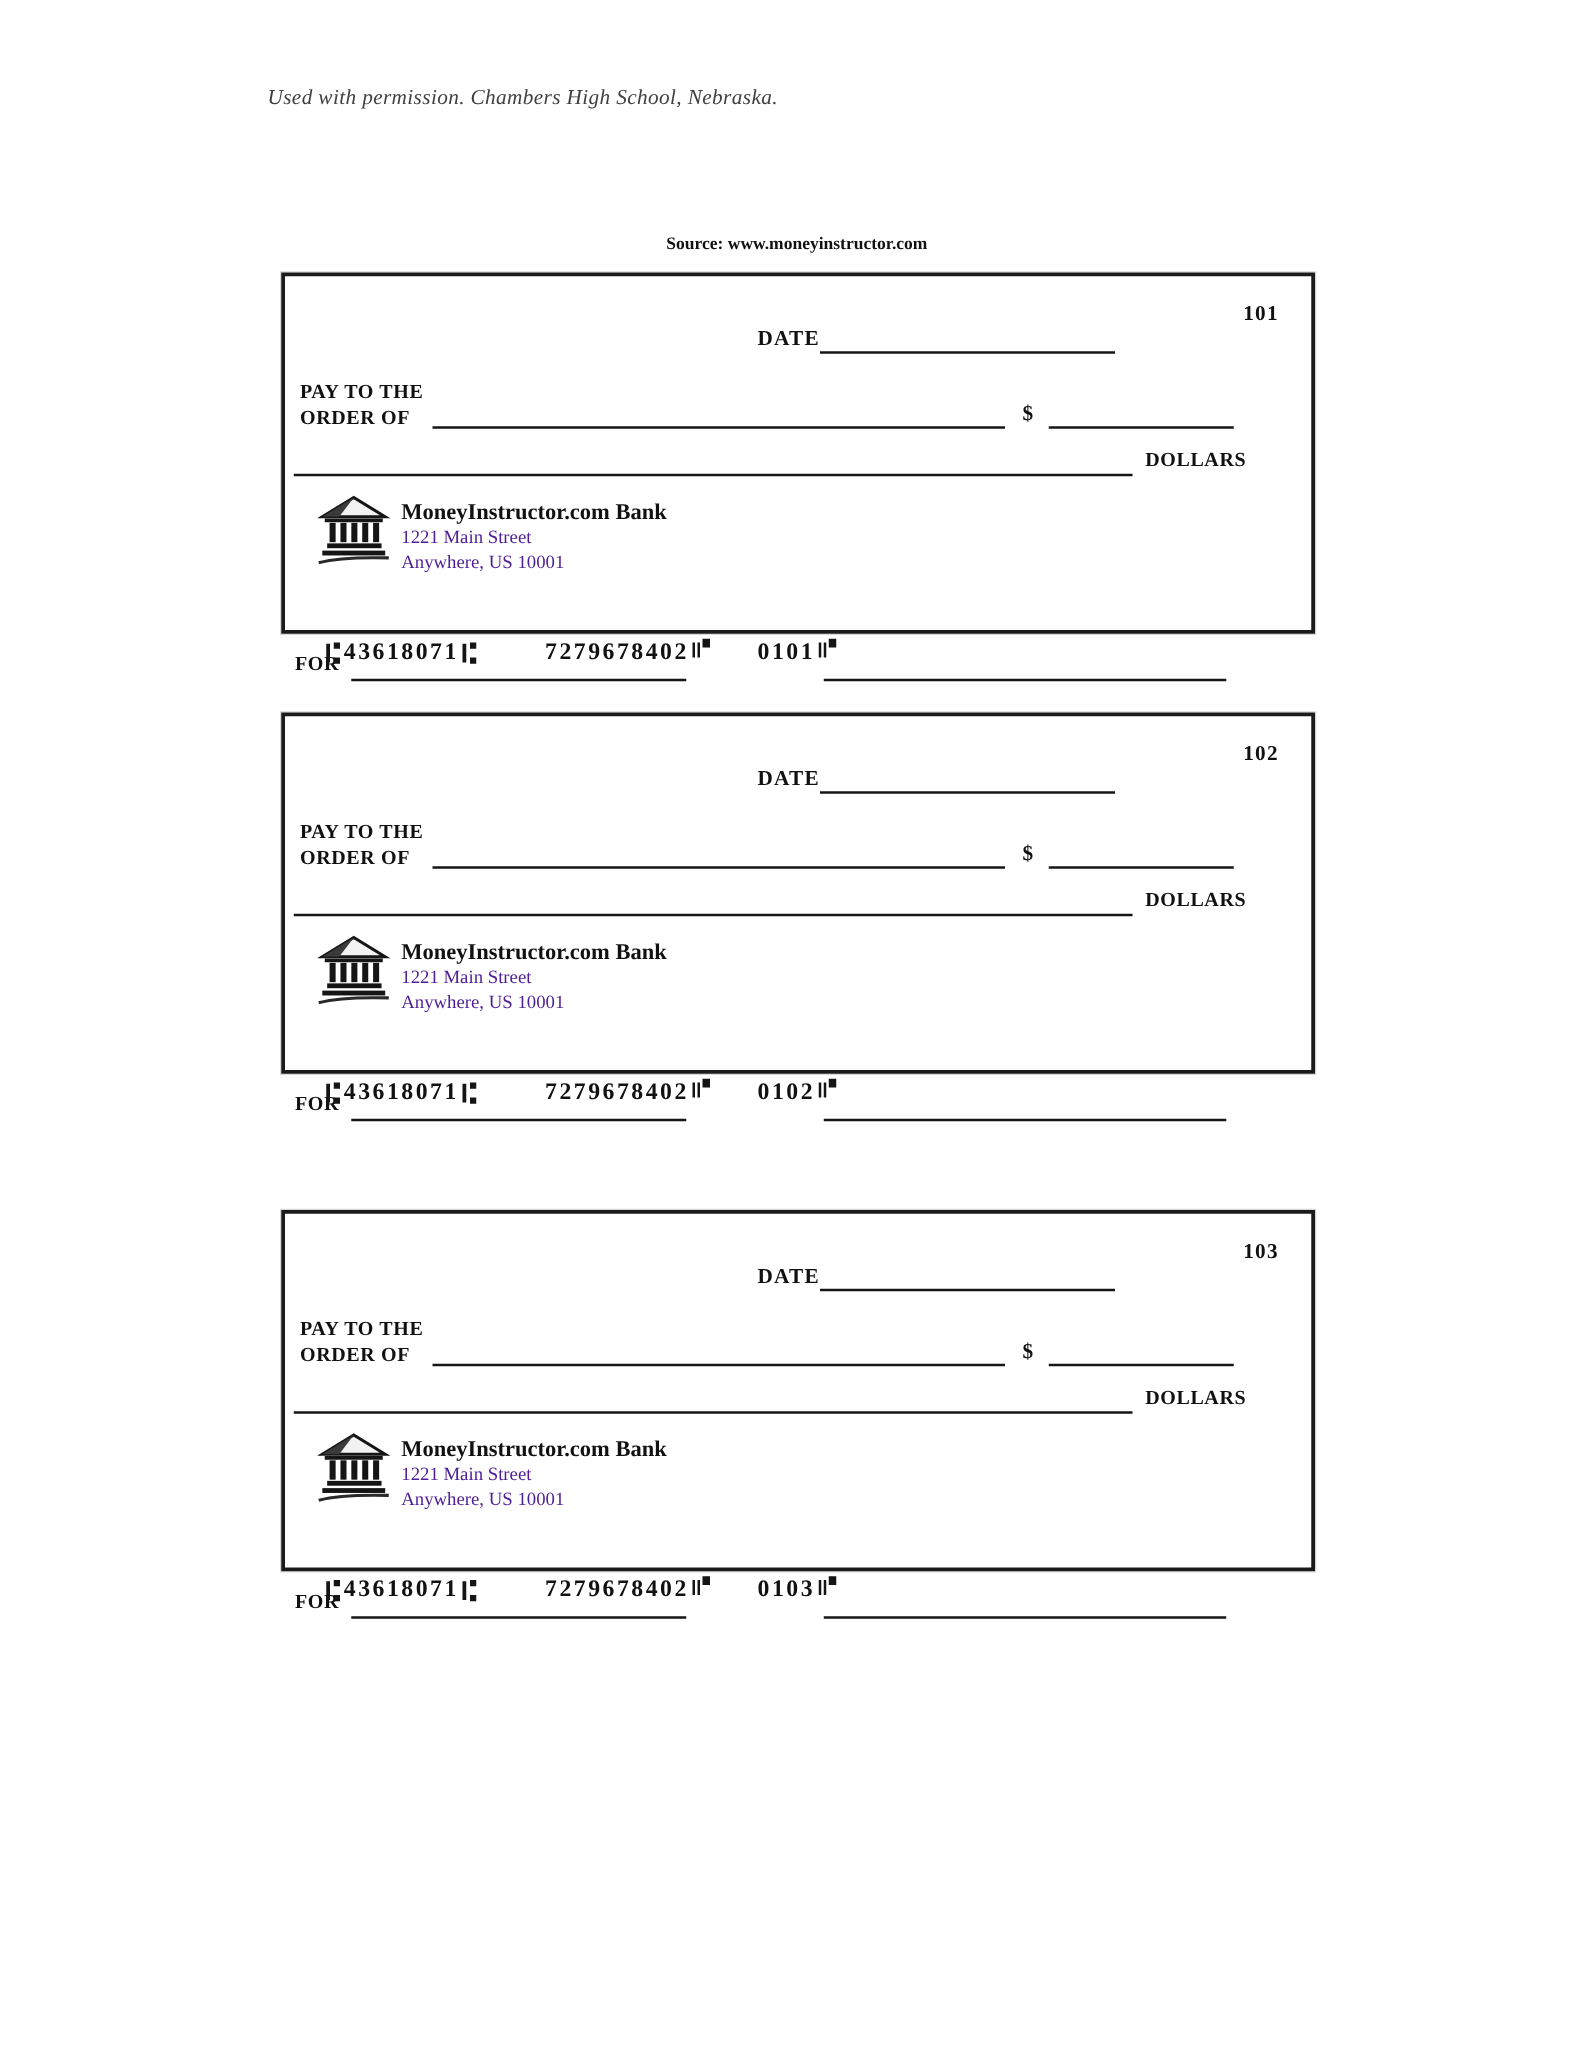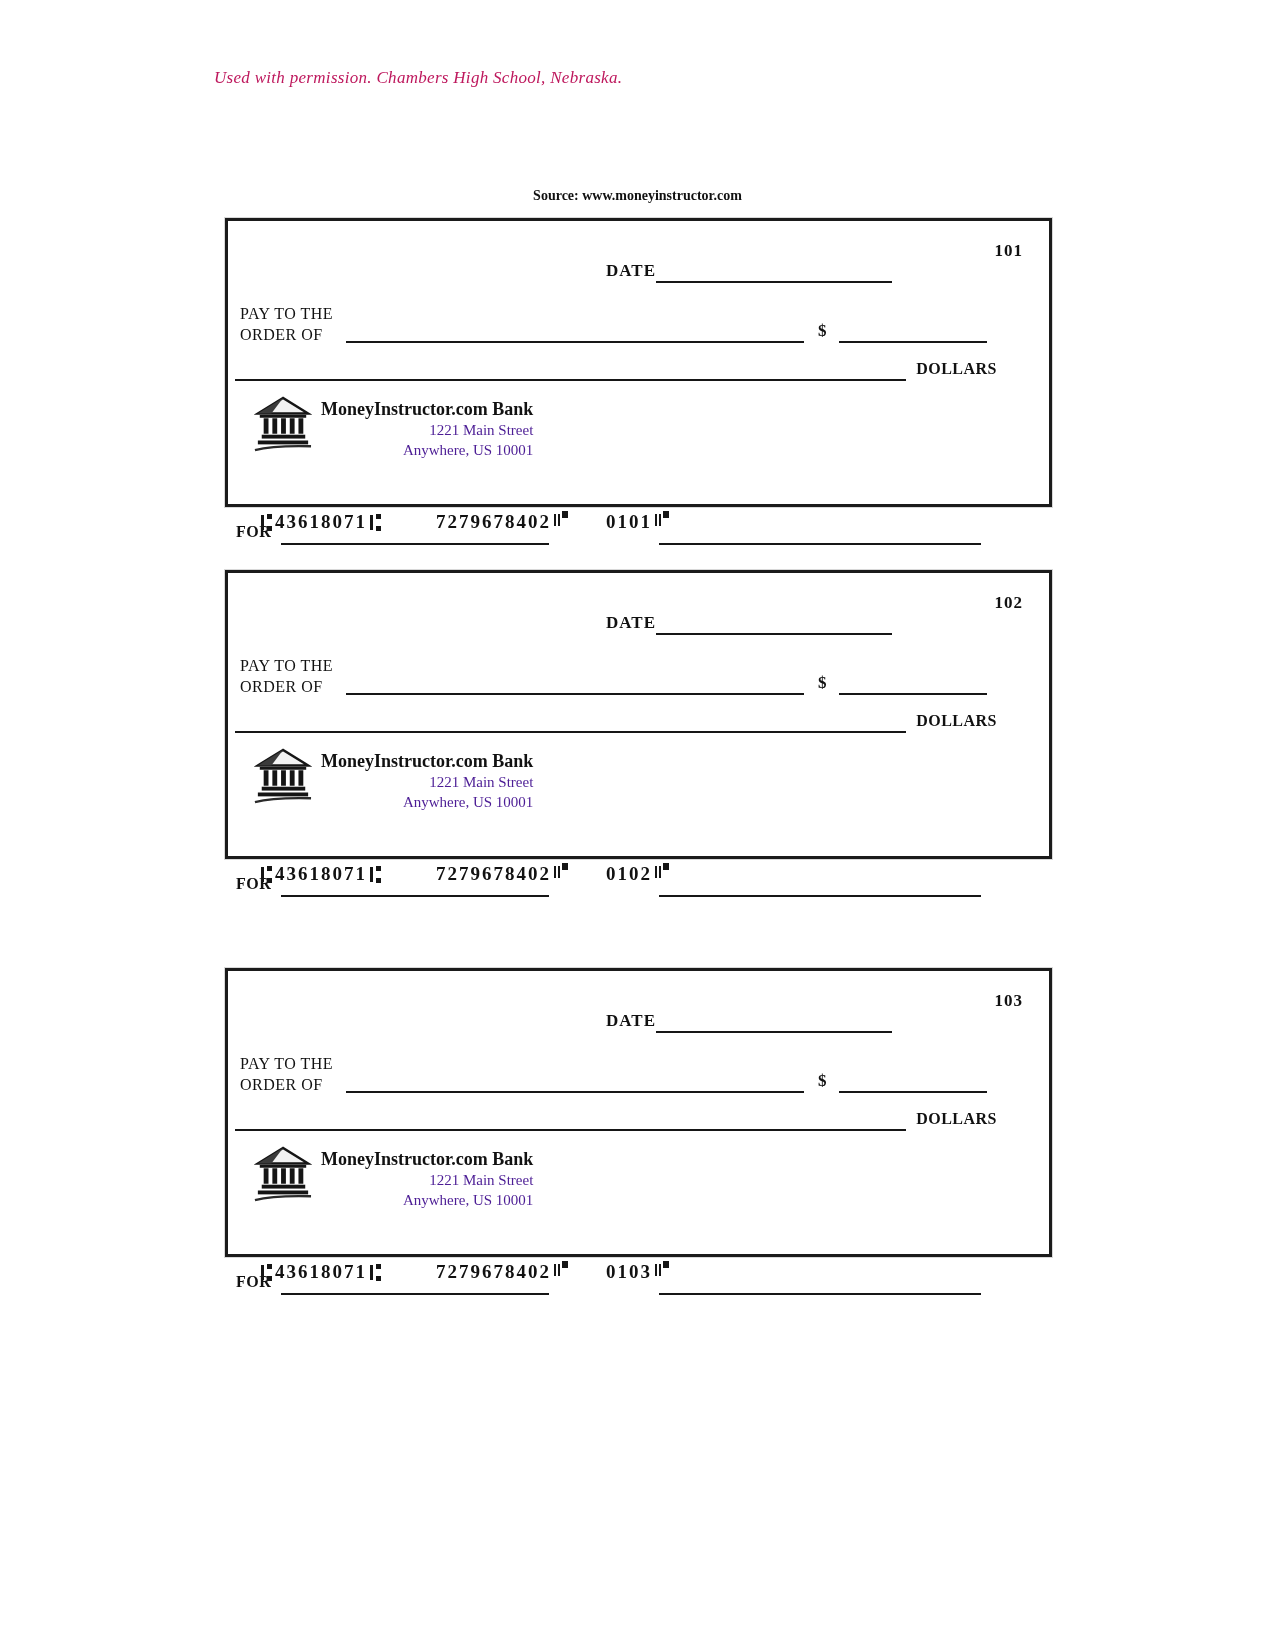--- a/index.html
+++ b/index.html
@@ -3,21 +3,21 @@
 <meta charset="utf-8">
 <style>
   * { margin:0; padding:0; box-sizing:border-box; }
   html,body { background:#ffffff; }
   body { font-family:"Liberation Serif", serif; color:#111; }
   .page {
     position:relative; width:1275px; height:1650px; background:#fff; overflow:hidden;
   }
   .attribution {
     position:absolute; left:214px; top:68px;
-    font-style:italic; font-size:17px; color:#be185d; letter-spacing:0.3px;
+    font-style:italic; font-size:17px; color:#404040; letter-spacing:0.3px;
   }
   .title {
     position:absolute; left:0; top:136px; width:100%;
     text-align:center; font-size:32px; font-weight:700; letter-spacing:0.5px;
   }
   .source {
     position:absolute; left:0; top:188px; width:100%;
     text-align:center; font-size:14px; font-weight:700;
   }
 
@@ -38,21 +38,21 @@
 
   .date-row {
     position:absolute; left:378px; top:38px;
     display:flex; align-items:center;
   }
   .date-label { font-size:17px; font-weight:700; letter-spacing:1px; line-height:24px; }
   .date-line { width:236px; height:24px; }
 
   .payto {
     position:absolute; left:12px; top:82px;
-    font-size:16px; font-weight:400; line-height:21px; letter-spacing:0.5px;
+    font-size:16px; font-weight:700; line-height:21px; letter-spacing:0.5px;
   }
   .payee-row {
     position:absolute; left:118px; top:96px;
     display:flex; align-items:flex-end;
   }
   .payee-line { width:458px; height:26px; }
   .dollar-sign { font-size:17px; font-weight:700; margin:0 12px 0 14px; line-height:24px; }
   .amount-line { width:148px; height:26px; }
 
   .dollars-row {
@@ -60,21 +60,21 @@
     display:flex; align-items:flex-end;
   }
   .words-line { flex:1; height:26px; }
   .dollars-label { font-size:16px; font-weight:700; margin-left:10px; line-height:24px; letter-spacing:0.5px; }
 
   .bank-block {
     position:absolute; left:26px; top:174px;
     display:flex; align-items:flex-start;
   }
   .bank-logo { width:58px; height:62px; flex:0 0 auto; }
-  .bank-text { margin-left:9px; margin-top:4px;text-align:right; }
+  .bank-text { margin-left:9px; margin-top:4px; }
   .bank-name { font-size:18px; font-weight:700; line-height:21px; }
   .bank-street, .bank-city { font-size:15px; line-height:20px; color:#4c1d95; }
 
   .for-row {
     position:absolute; left:8px; right:68px; top:254px;
     display:flex; align-items:flex-end;
   }
   .for-label { font-size:16px; font-weight:700; letter-spacing:0.5px; line-height:26px;margin-top:44px; }
   .memo-line { width:268px; height:28px; margin-left:10px; }
   .for-spacer { flex:1; }

